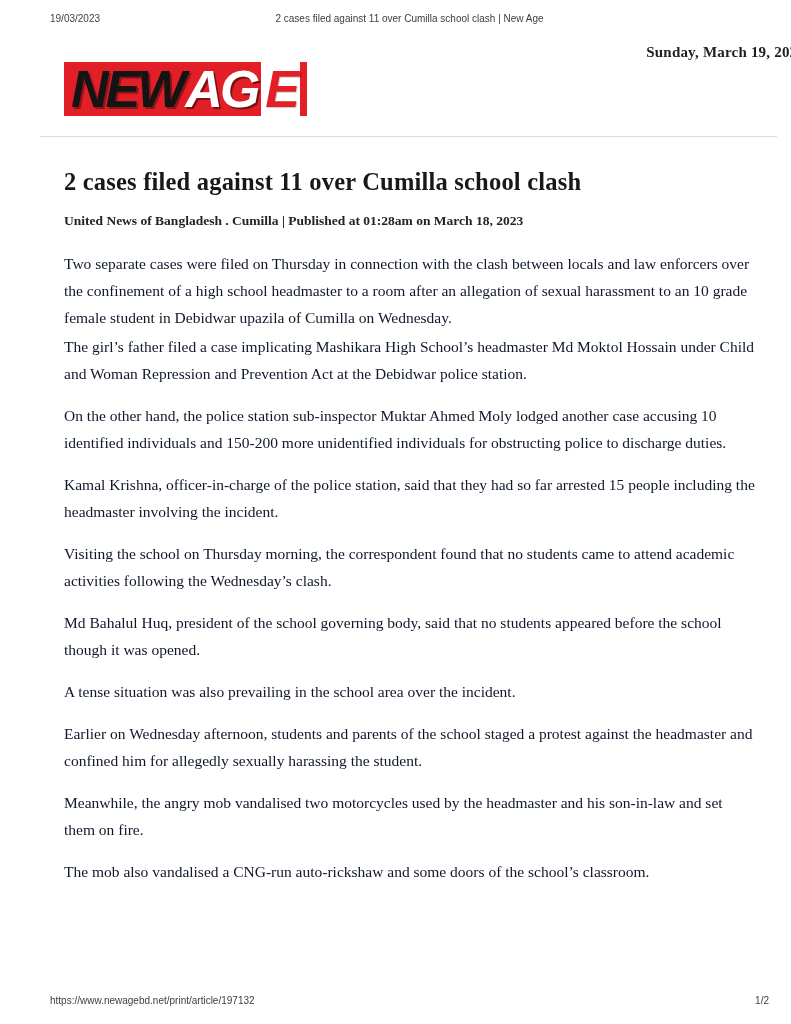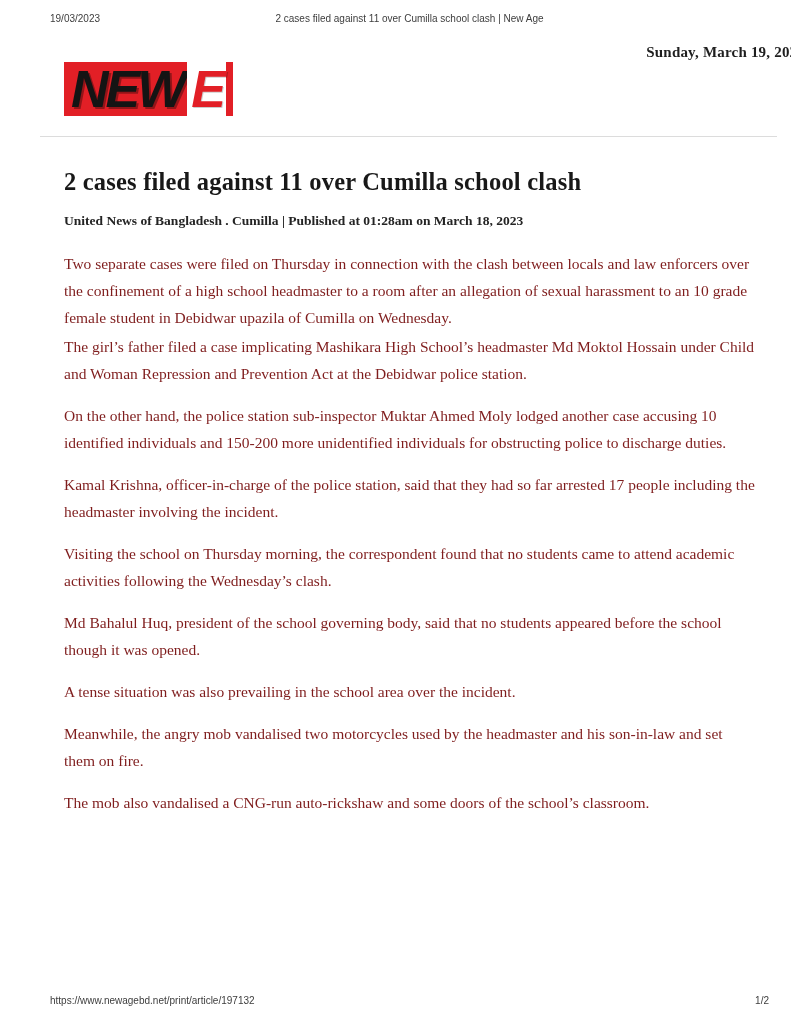--- a/index.html
+++ b/index.html
@@ -86,21 +86,21 @@
   .byline{
     margin:15px 50px 0 50px;
     font-size:13.5px;
     font-weight:700;
     color:#242424;
   }
   .article-body{
     margin:21px 50px 0 50px;
     font-size:15.5px;
     line-height:27px;
-    color:#7f1d1d;
+    color:#0f172a;
   }
   .article-body p{ margin:0 0 15px 0; }
   .article-body p:first-child{ margin-bottom:2px; }
 
   
   .print-footer{
     position:absolute;
     left:36px; right:36px; bottom:18px;
     display:flex;
     justify-content:space-between;
@@ -116,40 +116,42 @@
 
   <div class="print-header">
     <span class="ph-date">19/03/2023</span>
     <span class="ph-title">2 cases filed against 11 over Cumilla school clash | New Age</span>
   </div>
 
   <div class="masthead">
     <div class="m-date">Sunday, March 19, 2023</div>
     <div class="logo">
       <span class="logo-new">NEW</span>
+      <span class="logo-ag">AG</span>
       <span class="logo-ebox">
           <span class="logo-e">E</span>
         </span>
     </div>
   </div>
 
   <hr class="rule">
 
   <h1 class="title">2 cases filed against 11 over Cumilla school clash</h1>
 
   <div class="byline">United News of Bangladesh . Cumilla | Published at 01:28am on March 18, 2023</div>
 
   <div class="article-body">
       <p>Two separate cases were filed on Thursday in connection with the clash between locals and law enforcers over the confinement of a high school headmaster to a room after an allegation of sexual harassment to an 10 grade female student in Debidwar upazila of Cumilla on Wednesday.</p>
       <p>The girl’s father filed a case implicating Mashikara High School’s headmaster Md Moktol Hossain under Child and Woman Repression and Prevention Act at the Debidwar police station.</p>
       <p>On the other hand, the police station sub-inspector Muktar Ahmed Moly lodged another case accusing 10 identified individuals and 150-200 more unidentified individuals for obstructing police to discharge duties.</p>
-      <p>Kamal Krishna, officer-in-charge of the police station, said that they had so far arrested 17 people including the headmaster involving the incident.</p>
+      <p>Kamal Krishna, officer-in-charge of the police station, said that they had so far arrested 15 people including the headmaster involving the incident.</p>
       <p>Visiting the school on Thursday morning, the correspondent found that no students came to attend academic activities following the Wednesday’s clash.</p>
       <p>Md Bahalul Huq, president of the school governing body, said that no students appeared before the school though it was opened.</p>
       <p>A tense situation was also prevailing in the school area over the incident.</p>
+      <p>Earlier on Wednesday afternoon, students and parents of the school staged a protest against the headmaster and confined him for allegedly sexually harassing the student.</p>
       <p>Meanwhile, the angry mob vandalised two motorcycles used by the headmaster and his son-in-law and set them on fire.</p>
       <p>The mob also vandalised a CNG-run auto-rickshaw and some doors of the school’s classroom.</p>
     </div>
 
   <div class="print-footer">
     <span>https://www.newagebd.net/print/article/197132</span>
     <span>1/2</span>
   </div>
 
 </div>

